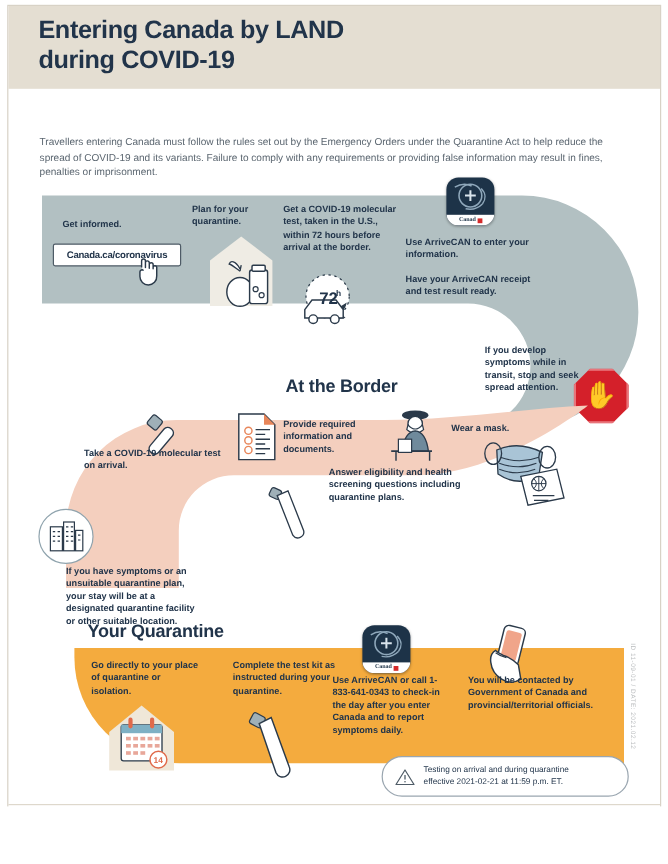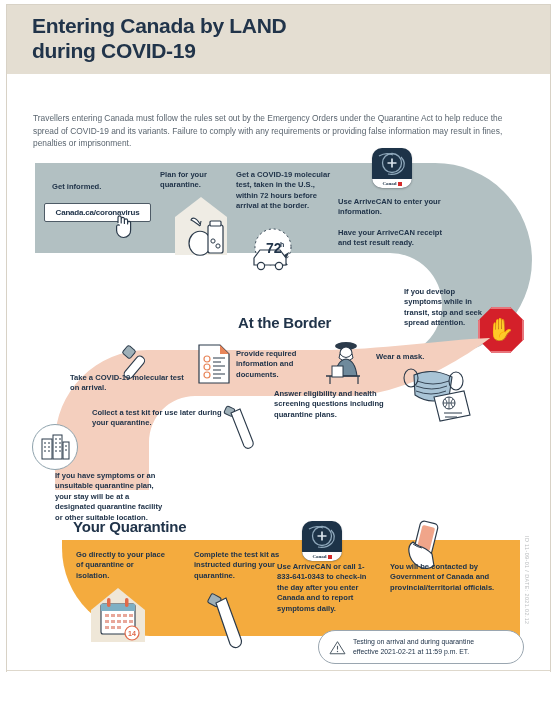--- a/index.html
+++ b/index.html
@@ -229,21 +229,20 @@
     <ellipse cx="11" cy="15" rx="7" ry="9" fill="none" stroke="#2b3a4a" stroke-width="1.1"></ellipse>
     <ellipse cx="56" cy="18" rx="7" ry="9" fill="none" stroke="#2b3a4a" stroke-width="1.1"></ellipse>
     <path d="M34 34 L64 28 L70 52 L40 58 Z" fill="#ffffff" stroke="#2b3a4a" stroke-width="1.1"></path>
     <circle cx="49" cy="40" r="6" fill="none" stroke="#2b3a4a" stroke-width="1"></circle>
     <path d="M43 40 h12 M49 34 v12 M45 36 q4 4 0 8 M53 36 q-4 4 0 8" stroke="#2b3a4a" stroke-width=".8" fill="none"></path>
     <path d="M44 50 h18 M45 54 h12" stroke="#2b3a4a" stroke-width="1"></path>
   </svg>
 
   <div class="cap" style="left:274px;top:389px;width:116px;">Answer eligibility and health screening questions including quarantine plans.</div>
 
-  <div class="cap" style="left:92px;top:408px;width:130px;">Collect a test kit  for use later during your quarantine.</div>
 
   <svg class="ico" style="left:222px;top:405px;" width="34" height="50" viewBox="0 0 34 50">
     <rect x="3" y="2" width="9" height="8" rx="2" fill="#9fb0b8" stroke="#2b3a4a" stroke-width="1" transform="rotate(25 7 6)"></rect>
     <path d="M9 8 L18 4 L31 37 a5 5 0 0 1 -9 4 Z" fill="#ffffff" stroke="#2b3a4a" stroke-width="1.1"></path>
   </svg>
 
   <div class="hotel-circle" style="left:32px;top:424px;">
     <svg width="30" height="26" viewBox="0 0 30 26">
       <rect x="2" y="5" width="10" height="20" fill="none" stroke="#2b3a4a" stroke-width="1"></rect>
       <rect x="13" y="1" width="9" height="24" fill="none" stroke="#2b3a4a" stroke-width="1"></rect>

